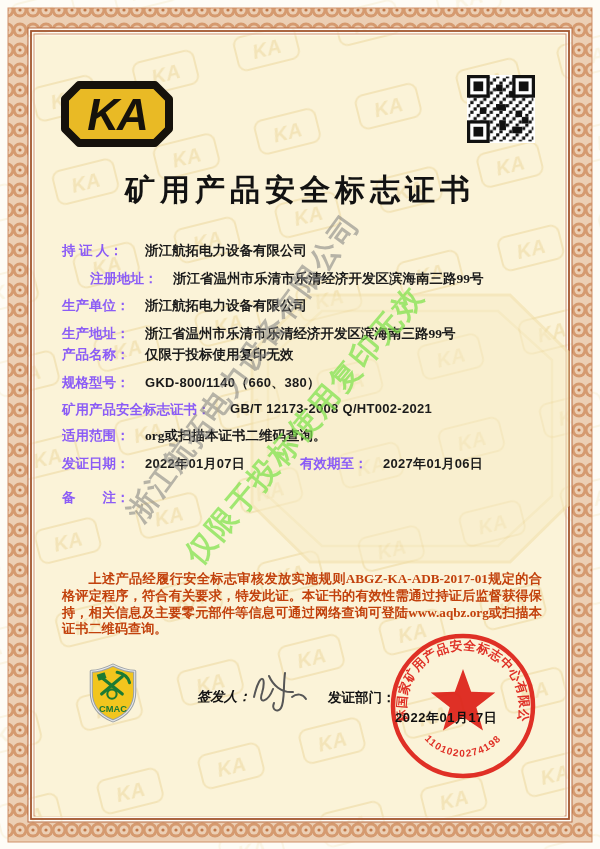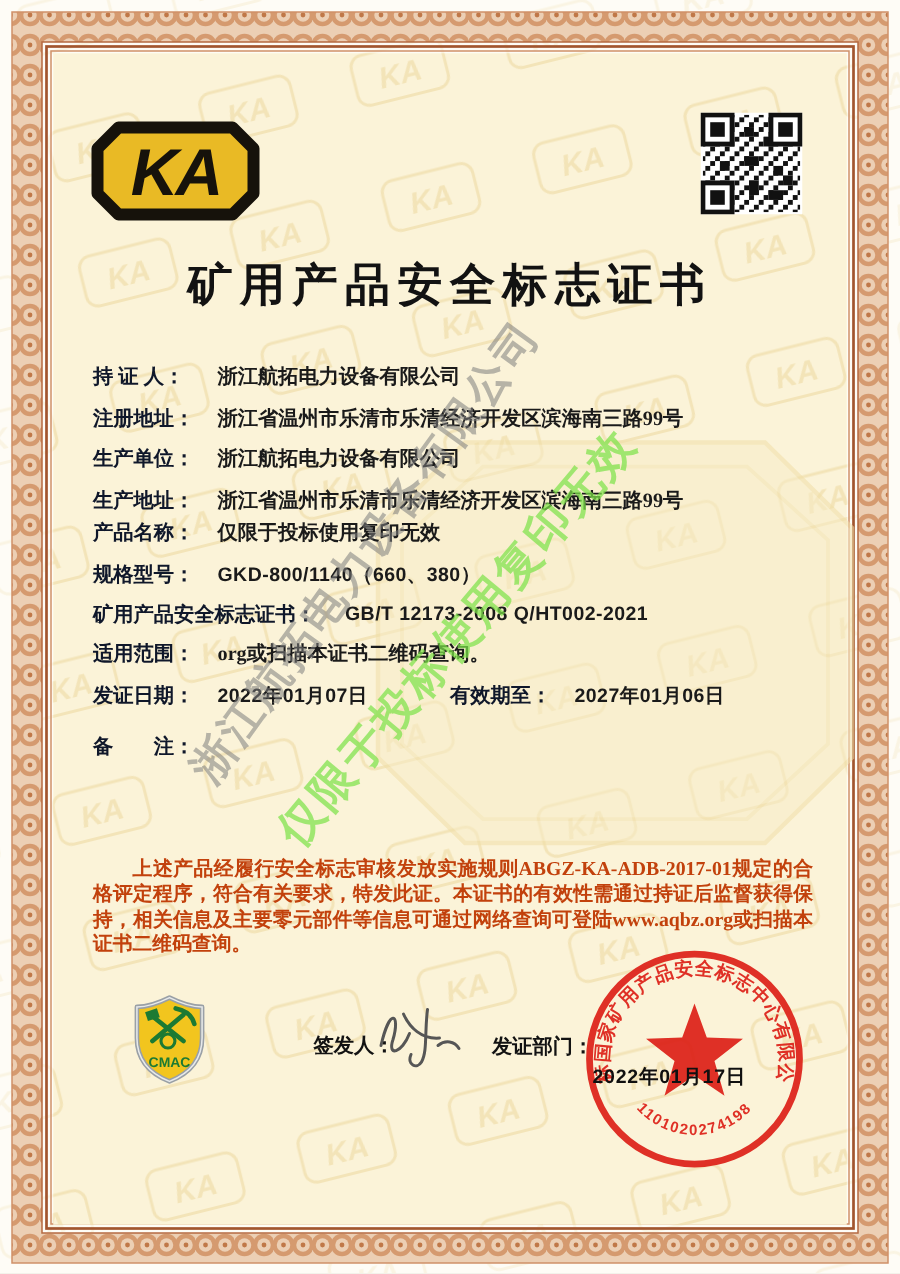--- a/index.html
+++ b/index.html
@@ -6,21 +6,21 @@
   .cert{position:relative;width:600px;height:849px;background:#fefcf6;overflow:hidden;
         font-family:"Liberation Serif",serif;}
   .abs{position:absolute;}
   svg.deco{position:absolute;left:0;top:0;z-index:0;}
   .content{position:absolute;z-index:2;}
   .serial{left:227px;top:100px;font-size:14.5px;color:#111;letter-spacing:.5px;}
   .serial .val{font-family:"Liberation Serif",serif;letter-spacing:1px;}
   .title{left:0;width:100%;top:170px;text-align:center;font-size:30px;font-weight:bold;
          letter-spacing:5px;color:#121212;}
   .row{left:62px;width:486px;height:17px;}
-  .flabel{position:absolute;left:0;top:0;font-weight:bold;font-size:13.5px;color:#0f172a;white-space:nowrap;}
+  .flabel{position:absolute;left:0;top:0;font-weight:bold;font-size:13.5px;color:#8b5cf6;white-space:nowrap;}
   .fvalue{position:absolute;left:83px;top:0;font-weight:bold;font-size:13.5px;color:#1a1a1a;white-space:nowrap;}
   .fvalue.num{font-family:"Liberation Sans",sans-serif;font-size:13px;letter-spacing:.3px;}
   .mid{left:238px;}
   .midval{left:321px;}
   .para{left:62px;width:480px;top:571px;font-size:13.2px;line-height:16.8px;font-weight:bold;
         text-align:justify;text-indent:2em;color:#c2410c;}
   .footlabel{font-weight:bold;font-size:13.5px;color:#121212;white-space:nowrap;}
   .wm{position:absolute;white-space:nowrap;pointer-events:none;font-weight:bold;z-index:5;}
   .wm-gray{left:244px;top:368px;font-size:29px;letter-spacing:2px;color:rgba(125,125,125,.55);
            transform:translate(-50%,-50%) rotate(-54deg);}
@@ -110,21 +110,21 @@
         <rect x="8" y="64" width="12" height="12" fill="#111"></rect>
     </g>
   </svg>
 
   <div class="content title">矿用产品安全标志证书</div>
 
   <div class="content row" style="top:242px;">
     <span class="flabel">持 证 人：</span>
     <span class="fvalue">浙江航拓电力设备有限公司</span>
   </div>
-  <div class="content row" style="top:270px;">
+  <div class="content row" style="top:270px;margin-left:28px;">
     <span class="flabel">注册地址：</span>
     <span class="fvalue">浙江省温州市乐清市乐清经济开发区滨海南三路99号</span>
   </div>
   <div class="content row" style="top:297px;">
     <span class="flabel">生产单位：</span>
     <span class="fvalue">浙江航拓电力设备有限公司</span>
   </div>
   <div class="content row" style="top:325px;">
     <span class="flabel">生产地址：</span>
     <span class="fvalue">浙江省温州市乐清市乐清经济开发区滨海南三路99号</span>
@@ -165,21 +165,21 @@
     <g stroke="#1c7a33" stroke-width="3" stroke-linecap="round" fill="none">
       <path d="M13,14 L33,30"></path>
       <path d="M33,13 L13,30"></path>
       <path d="M28,9 Q38,11 40,19"></path>
       <rect x="9" y="10" width="8" height="6" fill="#1c7a33" stroke="none" transform="rotate(-18 13 13)"></rect>
     </g>
     <circle cx="23" cy="30" r="4.5" fill="none" stroke="#1c7a33" stroke-width="2"></circle>
     <text x="24" y="47" text-anchor="middle" font-size="9" font-weight="bold" fill="#1c7a33" font-family="Liberation Sans, sans-serif">CMAC</text>
   </svg>
 
-  <div class="content footlabel" style="left:209px;top:688px;">签发人：</div>
+  <div class="content footlabel" style="left:197px;top:688px;font-style:italic;">签发人：</div>
   <svg class="content" style="left:240px;top:663px;" width="75" height="52" viewBox="0 0 75 52">
     <g stroke="#565656" stroke-width="2" fill="none" stroke-linecap="round">
       <path d="M14,34 C20,8 27,13 22,30 C18,42 28,39 33,26"></path>
       <path d="M29,13 C33,22 41,30 53,29"></path>
       <path d="M45,10 C43,25 45,38 41,45 C38,50 31,47 34,40"></path>
       <path d="M52,34 C57,30 63,31 66,36"></path>
     </g>
   </svg>
 
   <div class="content footlabel" style="left:328px;top:689px;">发证部门：</div>

